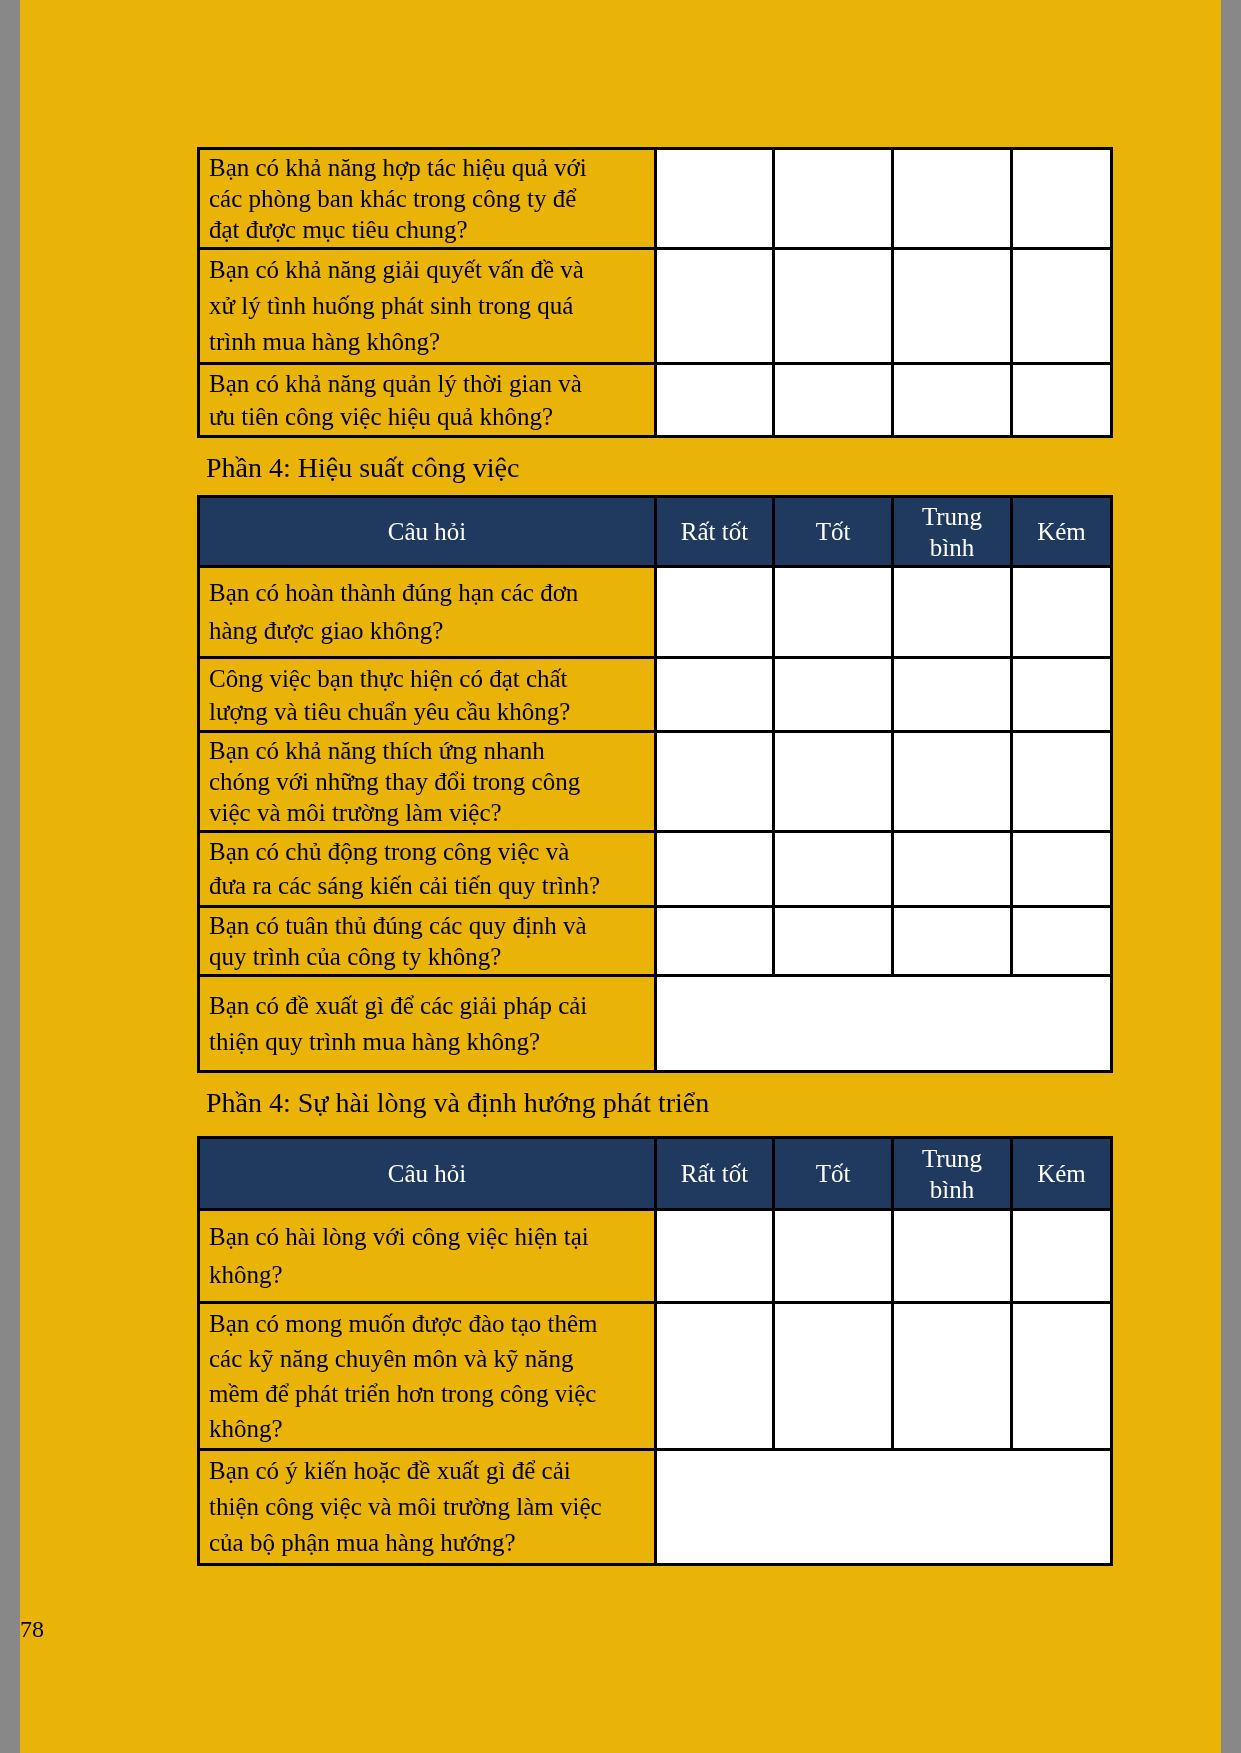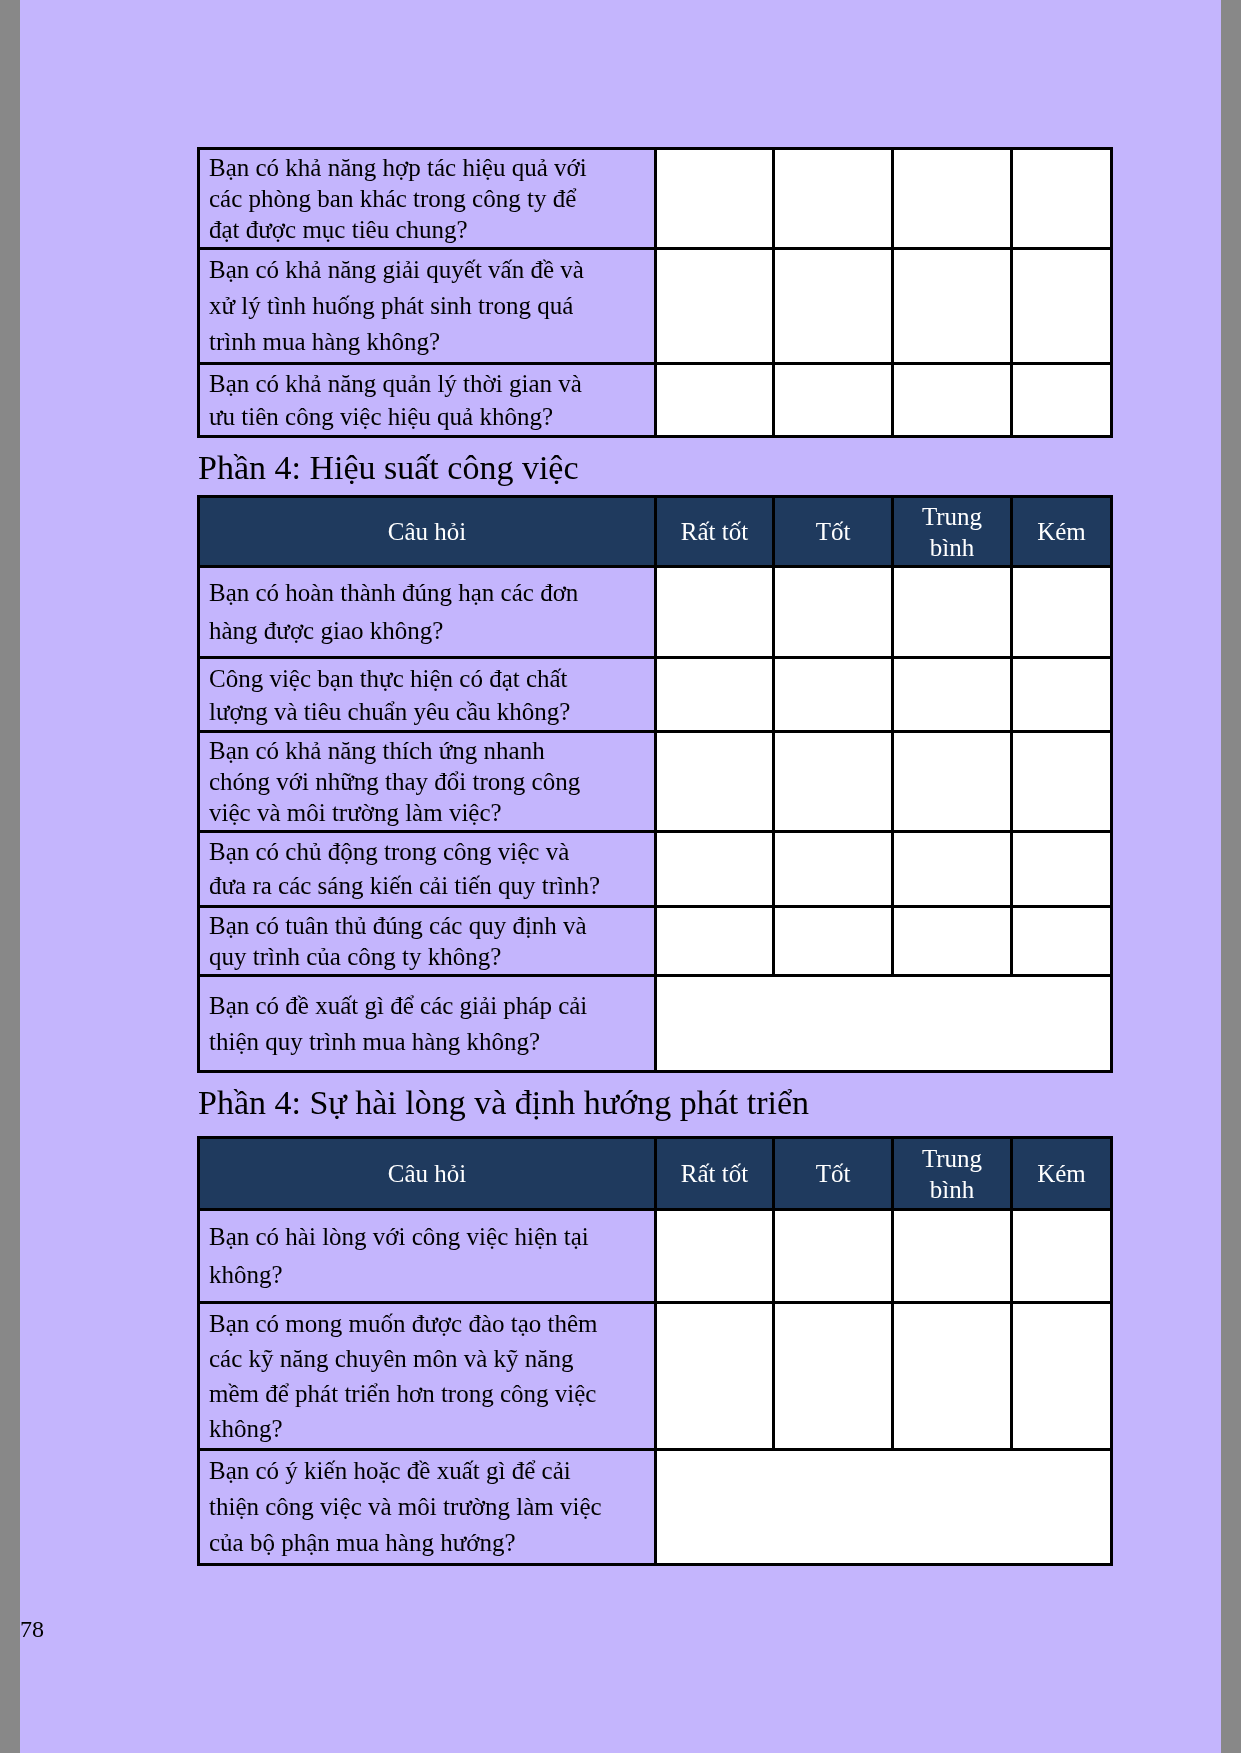--- a/index.html
+++ b/index.html
@@ -1,19 +1,19 @@
 <!DOCTYPE html>
 <html style="--header-bg: #1F3A5E; --border-c: #000000;"><head>
 <meta charset="utf-8">
 <style>
   :root { --header-bg: #1F3A5E; --border-c: #000; }
   html,body { margin:0; padding:0; background:#888; }
   .page {
     position:relative; width:1201px; height:1753px; margin:0 auto;
-    background:#c4b5fd; color:#000;
+    background:#eab308; color:#000;
     font-family:"Liberation Serif", serif;
     overflow:hidden;
   }
   table.qt {
     position:absolute; border-collapse:collapse; table-layout:fixed;
     width:913px; left:177px;
   }
   table.qt td, table.qt th { border:3px solid var(--border-c); overflow:hidden; }
   td.q {
     font-size:25px; text-align:left; vertical-align:middle;
@@ -33,21 +33,21 @@
   
   .h70 { height:70px; } .h72 { height:72px; } .h73 { height:73px; }
   .h67 { height:67px; } .h74 { height:74px; } .h75 { height:75px; }
   .h91 { height:91px; } .h93 { height:93px; } .h94 { height:94px; }
   .h95 { height:95px; } .h96 { height:96px; } .h107 { height:107px; }
   .h108 { height:108px; } .h144 { height:144px;padding-left:8px; }
   .t1 { top:147px; }
   .t2 { top:495px; }
   .t3 { top:1136px; }
   .section-heading {
-    position:absolute; left:178px; font-size:34px; line-height:32px;
+    position:absolute; left:186px; font-size:28px; line-height:32px;
     color:#000; white-space:nowrap;
   }
   .sh1 { top:452px; }
   .sh2 { top:1087px; }
   .page-number {
     position:absolute; top:1616px; left:0; width:100%;
     text-align:left; font-size:24px; color:#000;
   }
 </style>
 </head>

